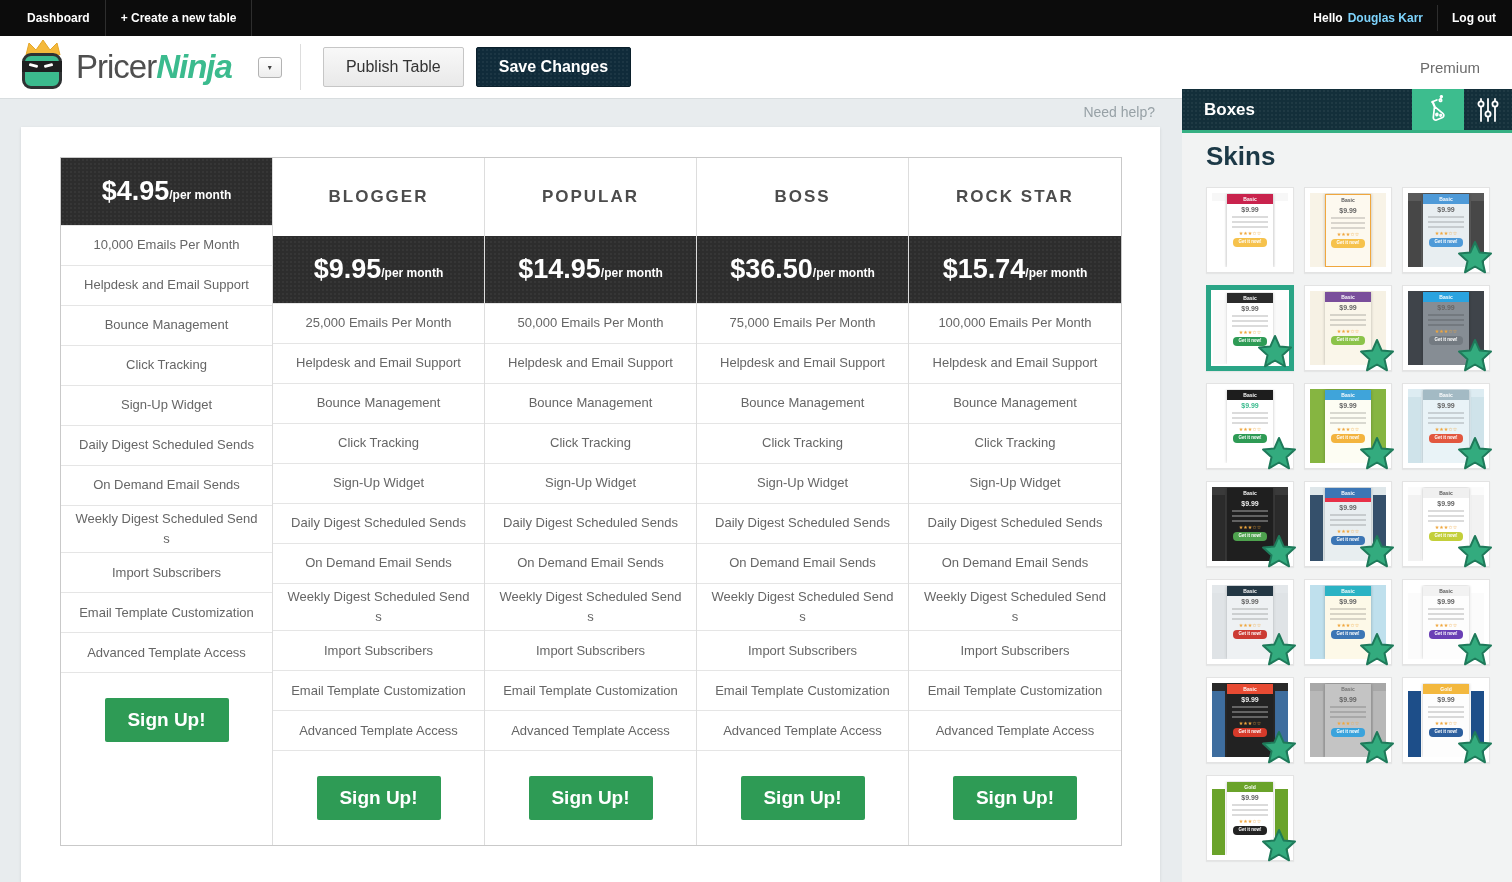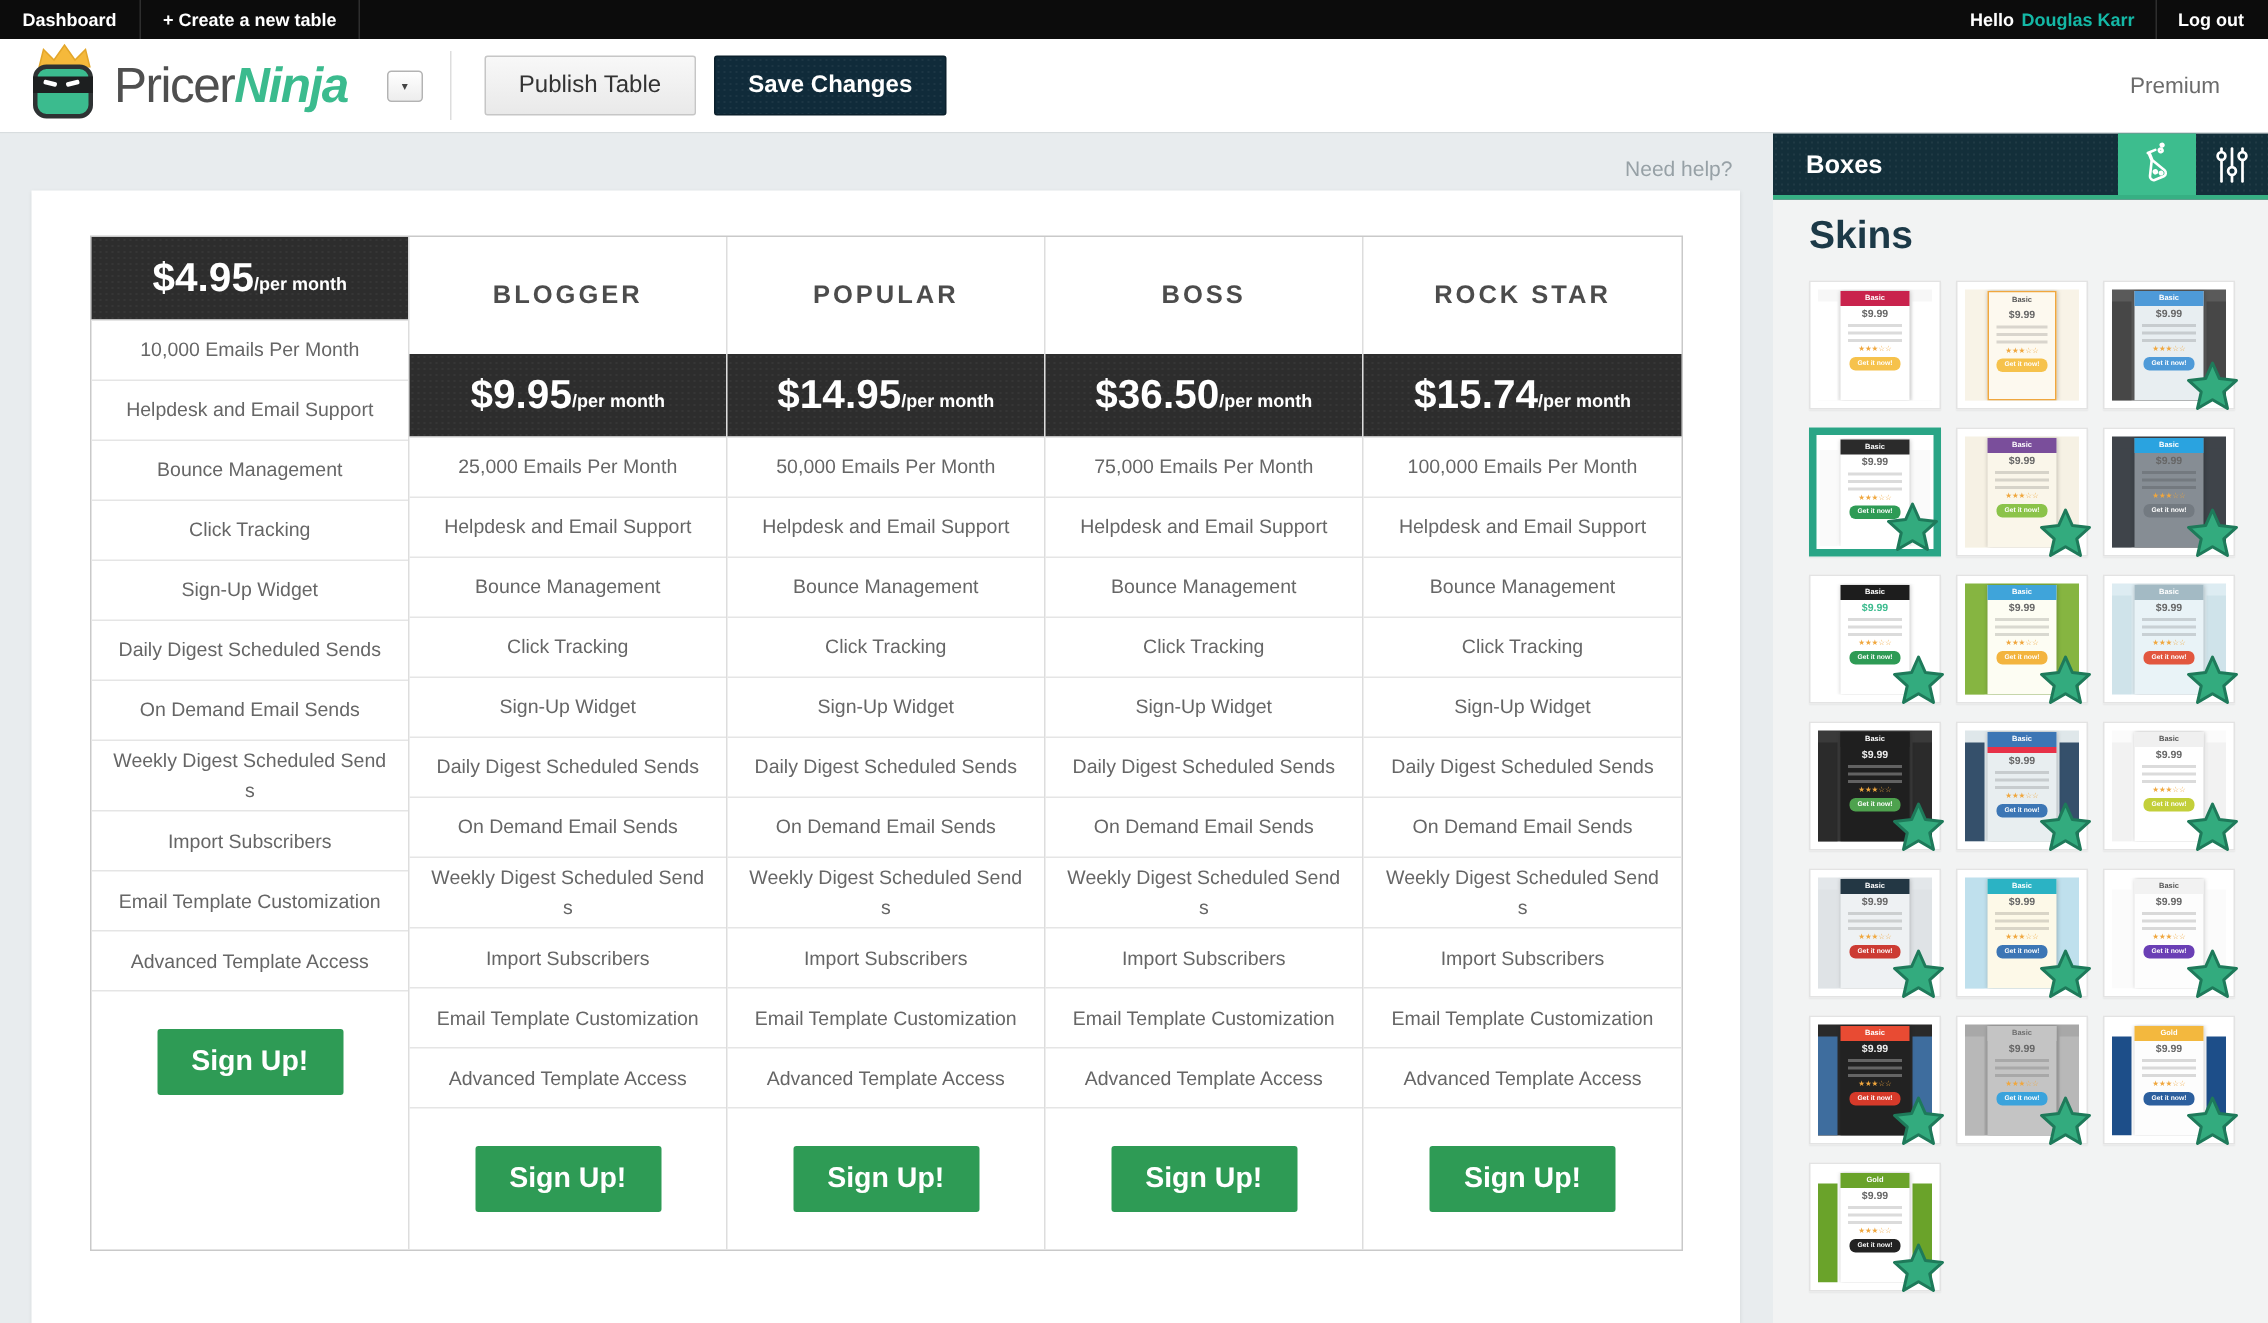--- a/index.html
+++ b/index.html
@@ -1,24 +1,24 @@
 <!DOCTYPE html>
 <html><head>
 <meta charset="utf-8">
 <style>
   * { margin:0; padding:0; box-sizing:border-box; }
   html,body { width:1512px; height:882px; overflow:hidden; }
   body { font-family:"Liberation Sans", sans-serif; background:#e8ecee; position:relative; }
 
   
-  .topbar { height:26px; background:#0c0c0c; color:#fff; display:flex; align-items:stretch; font-size:12px; }
+  .topbar { height:36px; background:#0c0c0c; color:#fff; display:flex; align-items:stretch; font-size:12px;padding-left:12px; }
   .topbar .tab { display:flex; align-items:center; padding:0 15px; border-right:1px solid #2e2e2e; font-weight:bold; cursor:pointer; }
   .topbar-right { margin-left:auto; display:flex; align-items:center; }
   .topbar-right .greet { font-weight:bold; }
-  .topbar-right .uname { color:#14b8a6; font-weight:bold; margin-left:5px; }
+  .topbar-right .uname { color:#7dd3fc; font-weight:bold; margin-left:5px; }
   .topbar-right .tdiv { width:1px; height:26px; background:#2e2e2e; margin:0 14px; }
   .topbar-right .logout { font-weight:bold; padding-right:16px; cursor:pointer; }
 
   
   .appbar { height:63px; background:#fff; border-bottom:1px solid #d8dddf; display:flex; align-items:center; padding:0 20px; position:relative; }
   .logo { display:flex; align-items:center; }
   .ninja-head { position:relative; width:46px; height:44px; margin-right:10px; }
   .ninja-face { position:absolute; left:2px; top:8px; width:40px; height:36px; background:#3bbb8e; border:3px solid #2e3233; border-radius:9px; }
   .ninja-band { position:absolute; left:2px; top:16px; width:40px; height:11px; background:#1d1f20; }
   .ninja-eye { position:absolute; top:19px; width:9px; height:3px; background:#fff; border-radius:1px; }
@@ -36,21 +36,21 @@
   .premium { margin-left:auto; color:#6b6b6b; font-size:15px; padding-right:12px; }
 
   .need-help { position:absolute; top:104px; right:357px; color:#97a1a6; font-size:14px; cursor:pointer; }
 
   
   .card { position:absolute; left:21px; top:127px; width:1139px; height:755px; background:#fff; box-shadow:0 1px 3px rgba(0,0,0,0.10); }
   .ptable { position:absolute; left:39px; top:30px; display:flex; border:1px solid #c9c9c9; background:#fff; }
   .pcol { width:212px; display:flex; flex-direction:column; }
   .pcol:not(:last-child) { border-right:1px solid #ddd; }
   .phead { height:78px; display:flex; align-items:center; justify-content:center; font-size:17px; font-weight:bold; color:#4c4c4c; letter-spacing:2px; }
-  .pprice { height:55px; background:#2d2d2d; background-image:radial-gradient(rgba(255,255,255,0.045) 1px, transparent 1px); background-size:4px 4px;
+  .pprice { height:67px; background:#2d2d2d; background-image:radial-gradient(rgba(255,255,255,0.045) 1px, transparent 1px); background-size:4px 4px;
             color:#fff; display:flex; align-items:center; justify-content:center; }
   .pprice .big { font-size:27px; font-weight:bold; }
   .pprice .small { font-size:12px; font-weight:bold; margin-top:7px; }
   .feat { min-height:40px; border-top:1px solid #e5e5e5; display:flex; align-items:center; justify-content:center; text-align:center; padding:3px 8px; }
   .feat span { font-size:13px; color:#666; line-height:1.55; max-width:186px; word-break:break-all; }
   .feat:first-of-type { border-top:none; }
   .pcta { border-top:1px solid #e5e5e5; height:95px; display:flex; align-items:center; justify-content:center; }
   .signup-btn { width:124px; height:44px; background:#2e9b55; color:#fff; font-weight:bold; font-size:19px; border:none; border-radius:2px; cursor:pointer; font-family:inherit; }
 
   

